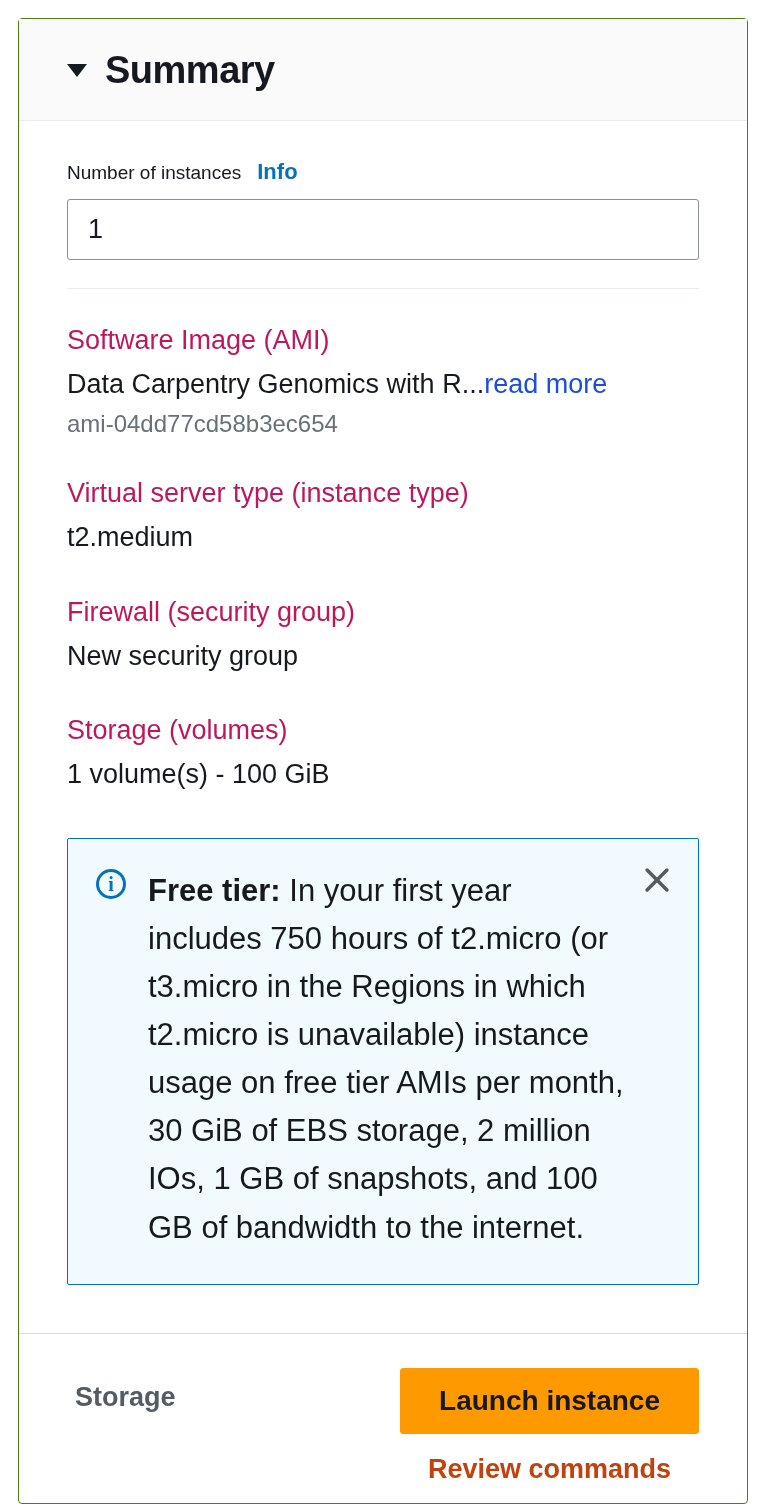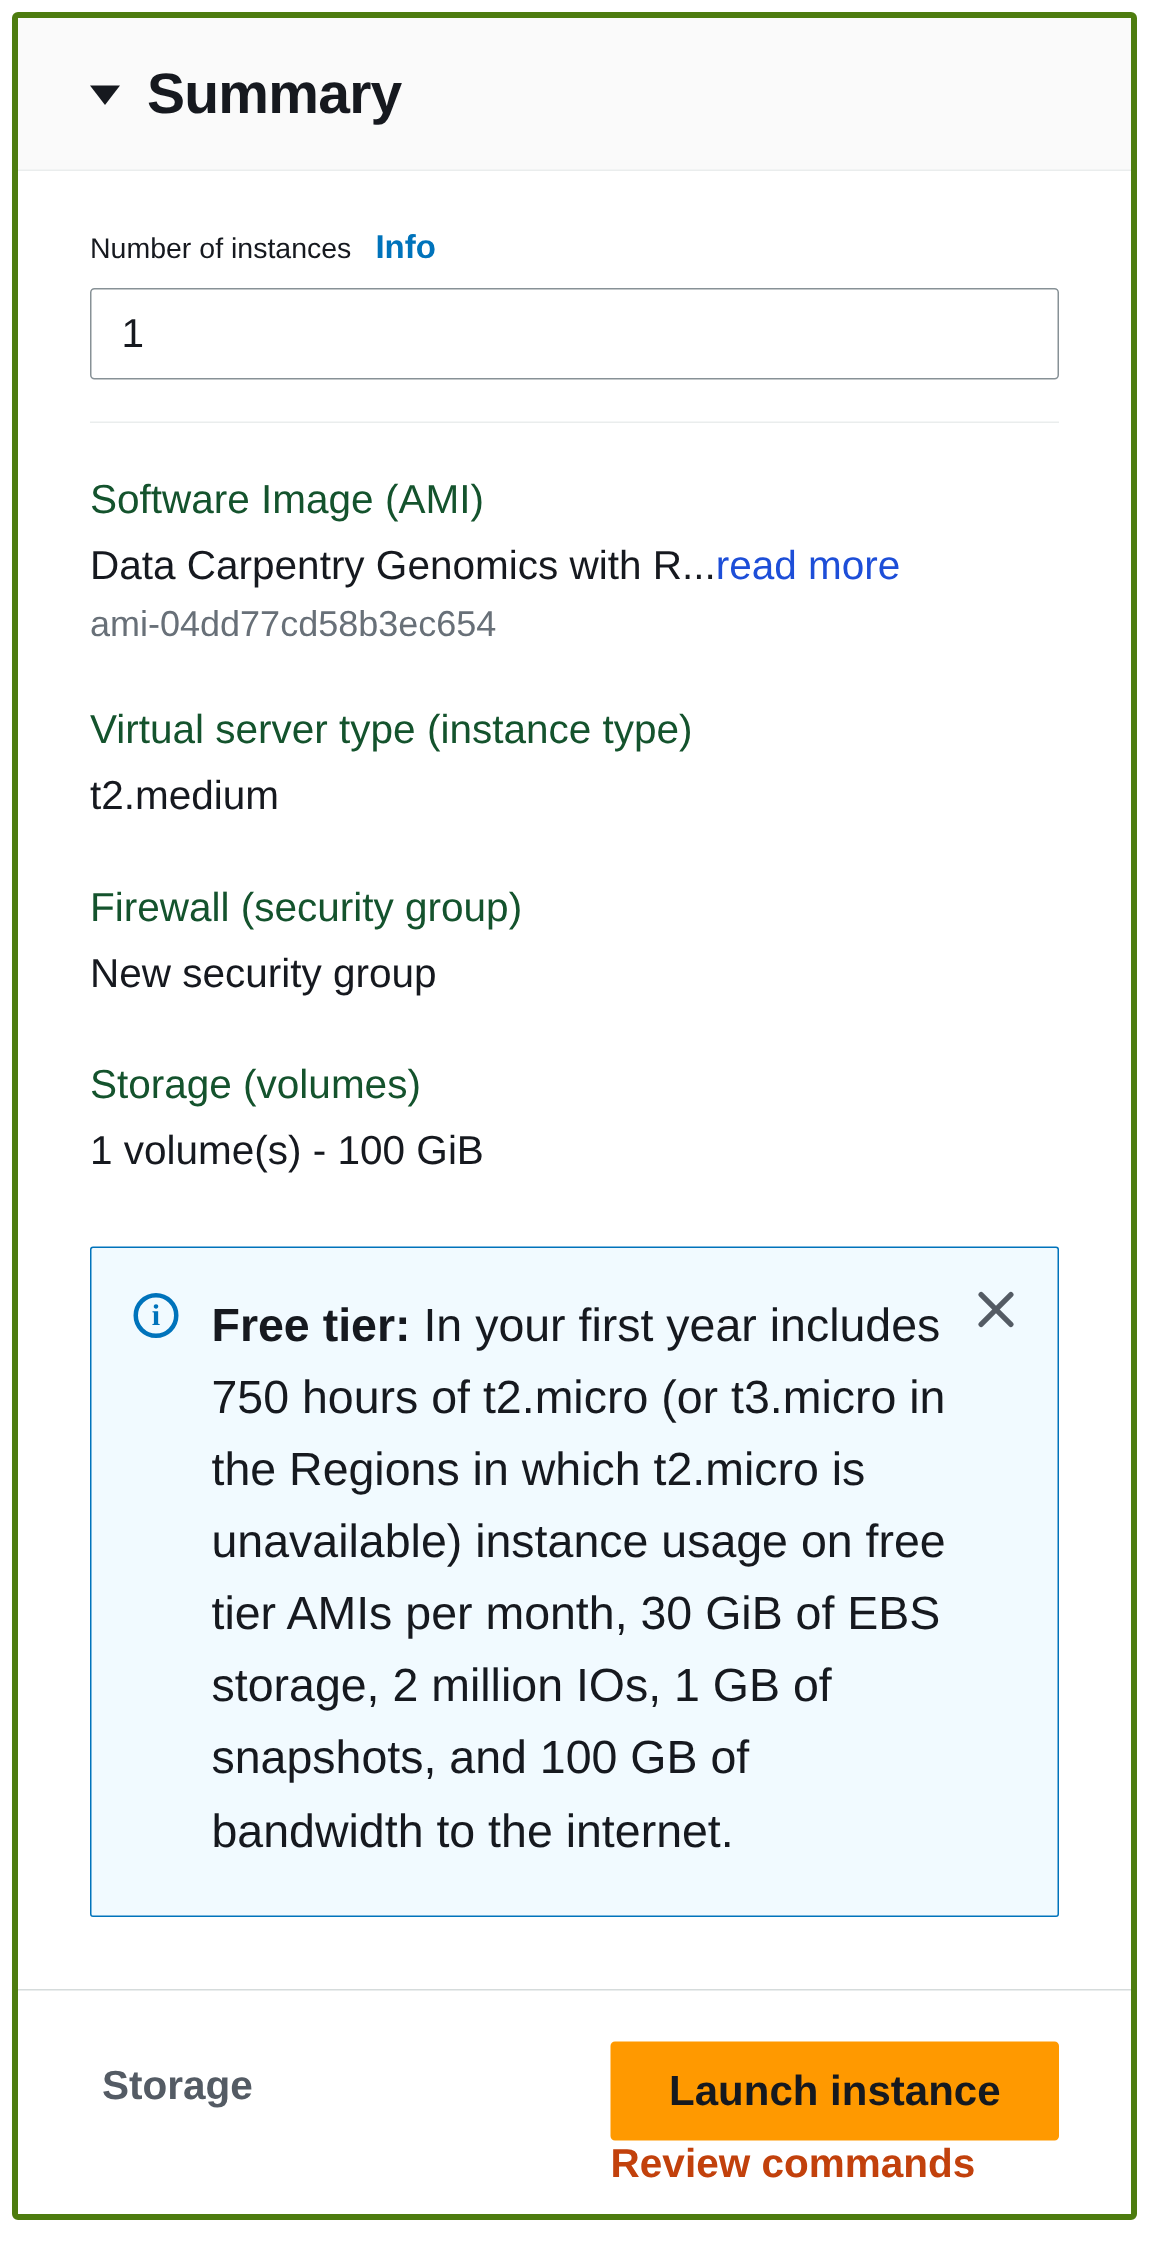--- a/index.html
+++ b/index.html
@@ -3,23 +3,23 @@
   <meta charset="utf-8">
   <style>
     * { box-sizing: border-box; margin: 0; padding: 0; }
     body {
       font-family: "Amazon Ember", "Helvetica Neue", Helvetica, Arial, sans-serif;
       background: #fff;
       width: 766px;
       color: #16191f;
     }
     .panel {
-      border: 4px solid #4d7c0f;
+      border: 1px solid #4d7c0f;
       border-radius: 4px;
-      margin: 8px;
+      margin: 18px;
     }
     .header {
       padding: 30px 40px 28px 48px;
       border-bottom: 1px solid #eaeded;
       background: #fafafa;
       display: flex;
       align-items: center;
       gap: 18px;
     }
     .caret {
@@ -47,21 +47,21 @@
       border: 1px solid #879196;
       border-radius: 3px;
       color: #16191f;
     }
     .divider {
       border: none; border-top: 1px solid #eaeded;
       margin: 28px 0 36px 0;
     }
     .section-link {
       font-size: 27px;
-      color: #14532d;
+      color: #be185d;
       font-weight: 400;
       display: block;
       margin-bottom: 10px;
       cursor: pointer;
     }
     .section-value {
       font-size: 27px;
       color: #16191f;
       line-height: 1.4;
     }
@@ -112,21 +112,21 @@
     }
     .cancel-btn {
       font-size: 27px;
       font-weight: 700;
       color: #545b64;
       background: none;
       border: none;
       cursor: pointer;
       padding: 14px 8px;
     }
-    .right-actions { display: flex; flex-direction: column; }
+    .right-actions { display: flex; flex-direction: column; align-items: center; gap: 20px; }
     .launch-btn {
       background: #ff9900;
       border: 1px solid #ff9900;
       border-radius: 3px;
       font-size: 28px;
       font-weight: 700;
       color: #16191f;
       padding: 16px 38px;
       cursor: pointer;
     }

